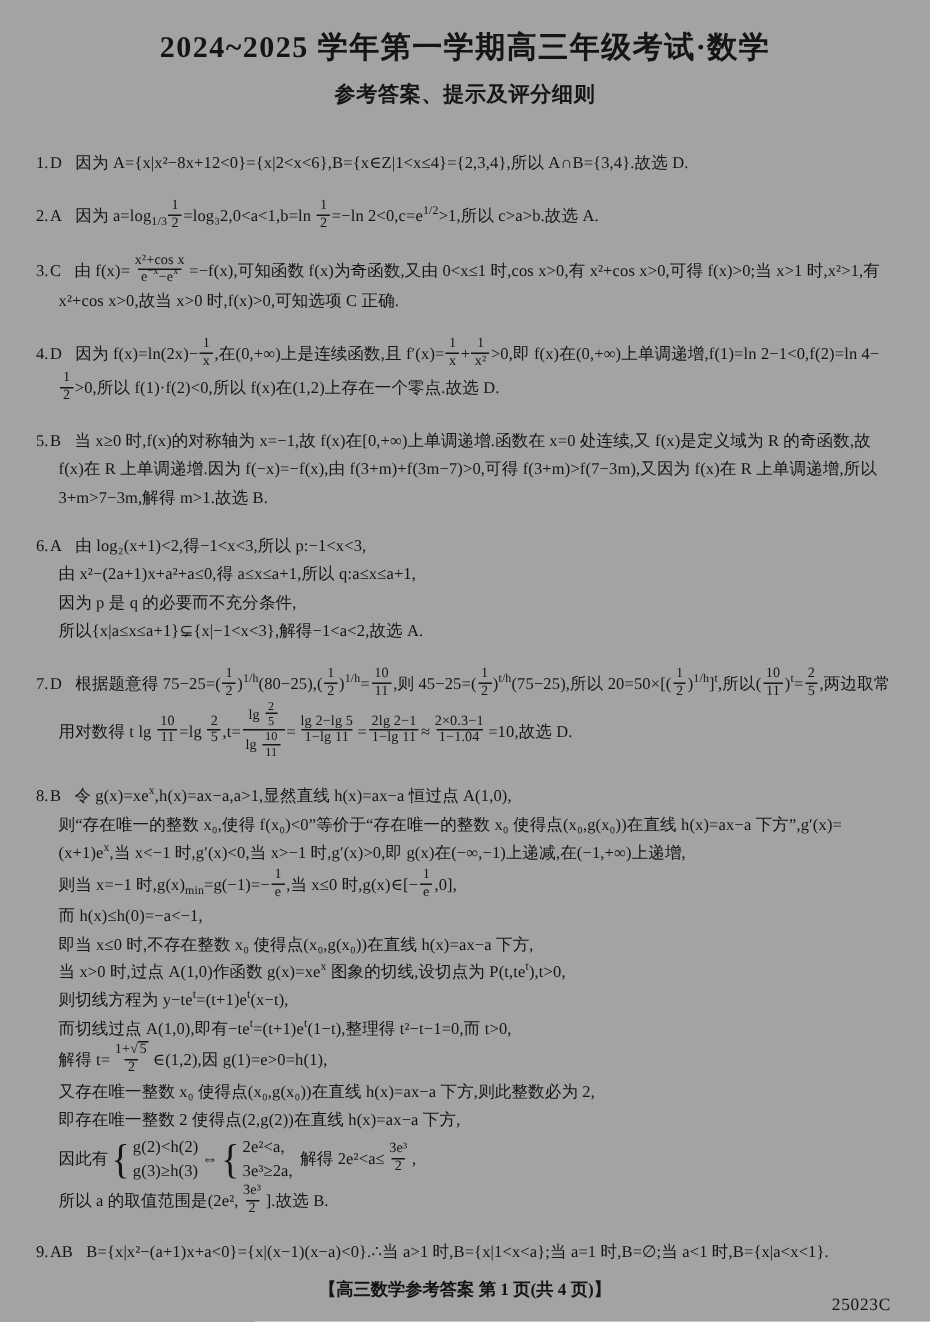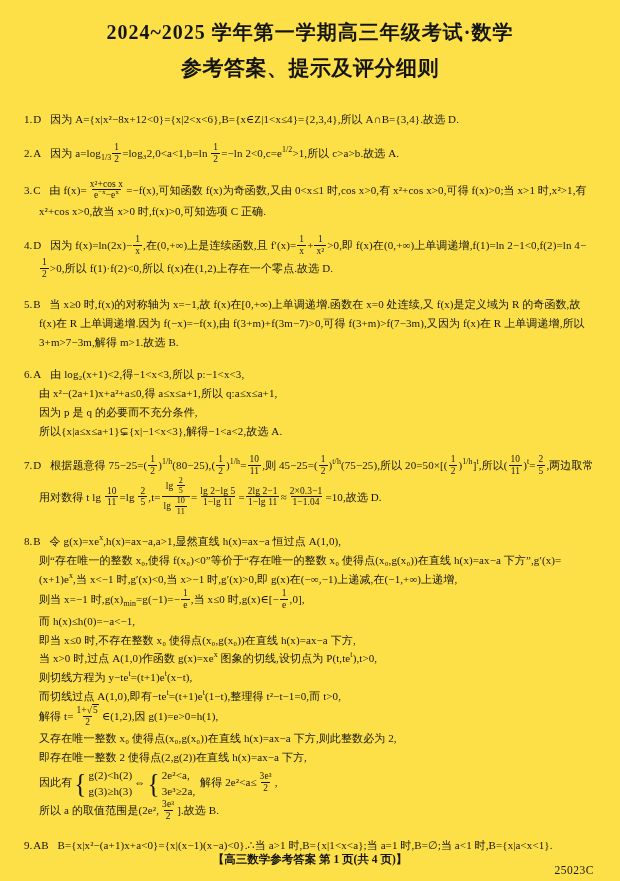--- a/index.html
+++ b/index.html
@@ -1,36 +1,36 @@
 <!DOCTYPE html>
 <html><head>
 <meta charset="utf-8">
 <style>
   html,body{margin:0;padding:0;background:#e8e8e8;}
   .page{
     position:relative;
     width:620px;height:881px;
     margin:0 auto;
-    background:#fde047;
+    background:#a3a3a3;
     color:#151515;
     font-family:"Liberation Serif","DejaVu Serif",serif;
     box-sizing:border-box;
     padding:20px 24px 10px 24px;
     overflow:hidden;
   }
   .title{
     text-align:center;
     font-size:20px;
     font-weight:700;
     letter-spacing:1px;
     line-height:1.25;
   }
   .subtitle{
     text-align:center;
-    font-size:21px;
+    font-size:14px;
     font-weight:700;
     margin-top:9px;
     letter-spacing:0.5px;
   }
   .content{
     margin-top:28px;
     font-size:11px;
     line-height:1.72;
   }
   .item{margin:14px 0;}

